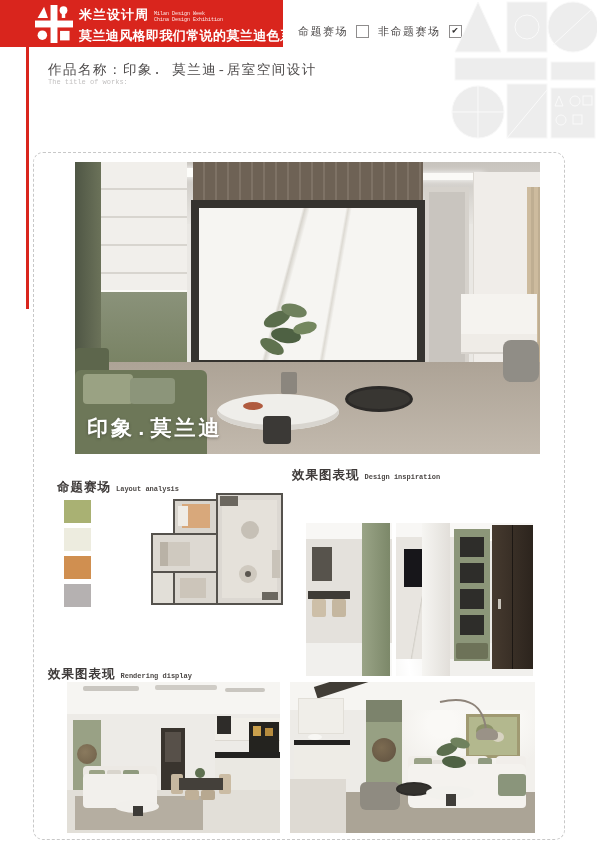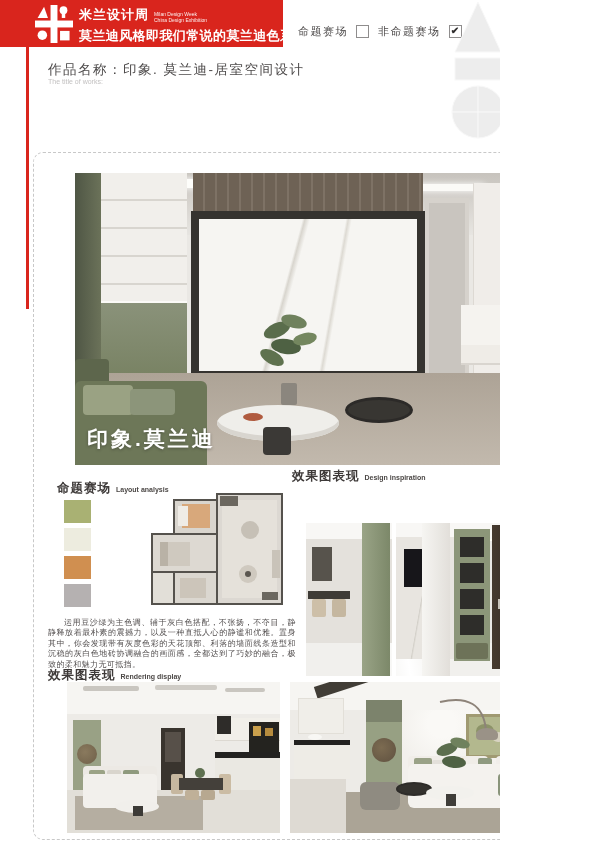--- a/index.html
+++ b/index.html
@@ -1,17 +1,17 @@
 <!DOCTYPE html>
 <html><head>
 <meta charset="utf-8">
 <style>
   html,body{margin:0;padding:0;background:#fff;}
-  .page{position:relative;width:500px;height:848px;background:#ffffff;overflow:hidden;
-        font-family:Liberation Sans, sans-serif;color:#534f4f;}
+  .page{position:relative;width:600px;height:848px;background:#ffffff;overflow:hidden;
+        font-family:Liberation Mono, monospace;color:#534f4f;}
   .abs{position:absolute;}
 
   
   .banner{position:absolute;left:0;top:0;width:283px;height:47px;background:#d9251d;}
   .banner-logo{position:absolute;left:35px;top:5px;width:38px;height:38px;}
   .banner-text{position:absolute;left:79px;top:6px;color:#fff;}
   .banner-row1{display:flex;align-items:flex-end;}
   .banner-cn1{font-size:13px;font-weight:bold;letter-spacing:1px;}
   .banner-en{font-size:5px;line-height:6px;margin-left:5px;margin-bottom:1px;opacity:.92;}
   .banner-cn2{font-size:13px;font-weight:bold;margin-top:3px;letter-spacing:.4px;white-space:nowrap;}
@@ -258,21 +258,21 @@
   <div class="redline"></div>
 
   <div class="work-title">
     <span>作品名称：</span><span>印象. 莫兰迪-居室空间设计</span>
   </div>
   <div class="work-title-en">The title of works:</div>
 
 
   <div class="dashed-frame"></div>
 
-  <div class="scene" style="left:75px;top:173px;width:465px;height:292px;padding-left:36px;">
+  <div class="scene" style="left:75px;top:162px;width:465px;height:292px;">
     <div class="m-backwall"></div>
     <div class="m-ceiling"></div>
     <div class="m-strip1"></div>
     <div class="m-strip2"></div>
     <div class="m-woodslat"></div>
     <div class="m-frame"></div>
     <div class="m-marble"></div>
     <div class="m-leftunit"></div>
     <div class="m-leftdark"></div>
     <div class="m-greenbase"></div>
@@ -354,21 +354,20 @@
     <div class="h-niche" style="top:14px;"></div>
     <div class="h-niche" style="top:40px;"></div>
     <div class="h-niche" style="top:66px;"></div>
     <div class="h-niche" style="top:92px;"></div>
     <div class="h-bench"></div>
     <div class="h-door"></div>
     <div class="h-doorline"></div>
     <div class="h-handle"></div>
   </div>
 
-  <p class="body-text">运用豆沙绿为主色调、辅于灰白色搭配，不张扬，不夺目，静静释放着最朴素的震撼力，以及一种直抵人心的静谧和优雅。置身其中，你会发现带有灰度色彩的天花顶部、利落的墙面线条造型和沉稳的灰白色地砖协调融合的画面感，全都达到了巧妙的融合，极致的柔和魅力无可抵挡。</p>
 
   <div class="sec-head" style="left:48px;top:665px;">
     <span class="sec-cn">效果图表现</span><span class="sec-en">Rendering display</span>
   </div>
 
   <div class="scene" style="left:67px;top:682px;width:213px;height:151px;background:#ebe9e5;">
     <div class="a-backwall"></div>
     <div class="a-ceiling"></div>
     <div class="a-slot1"></div>
     <div class="a-slot2"></div>

